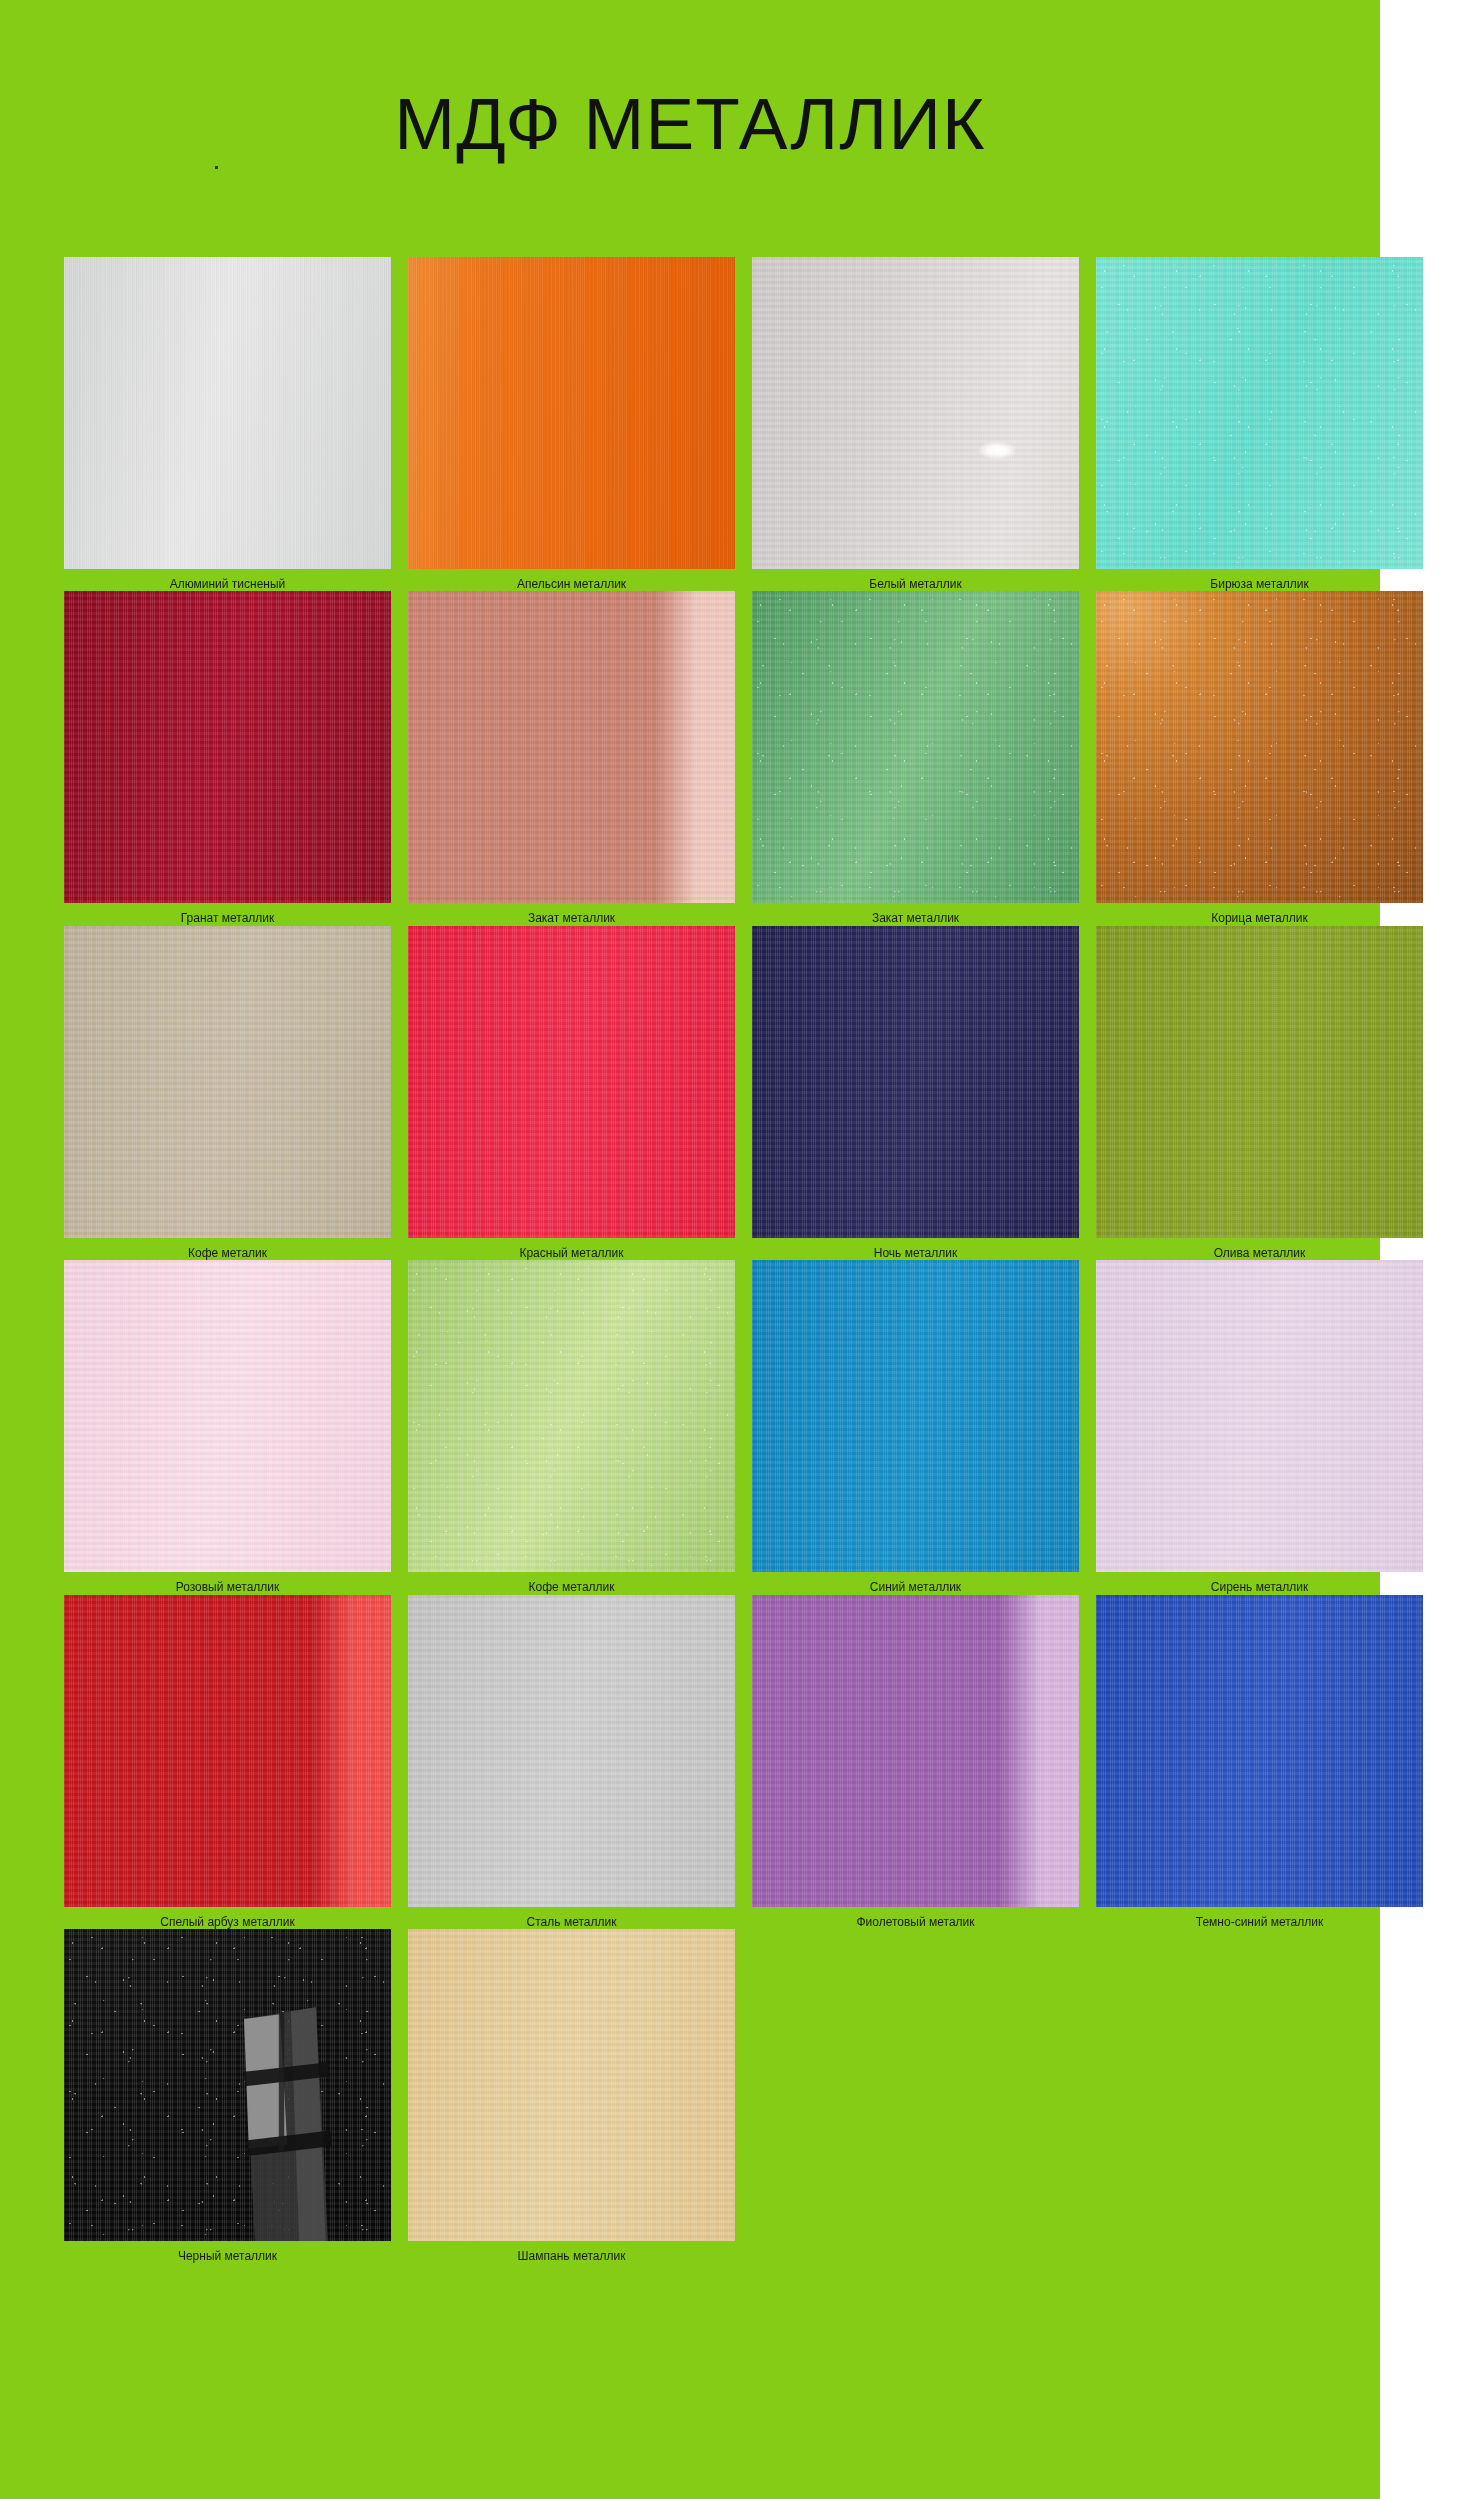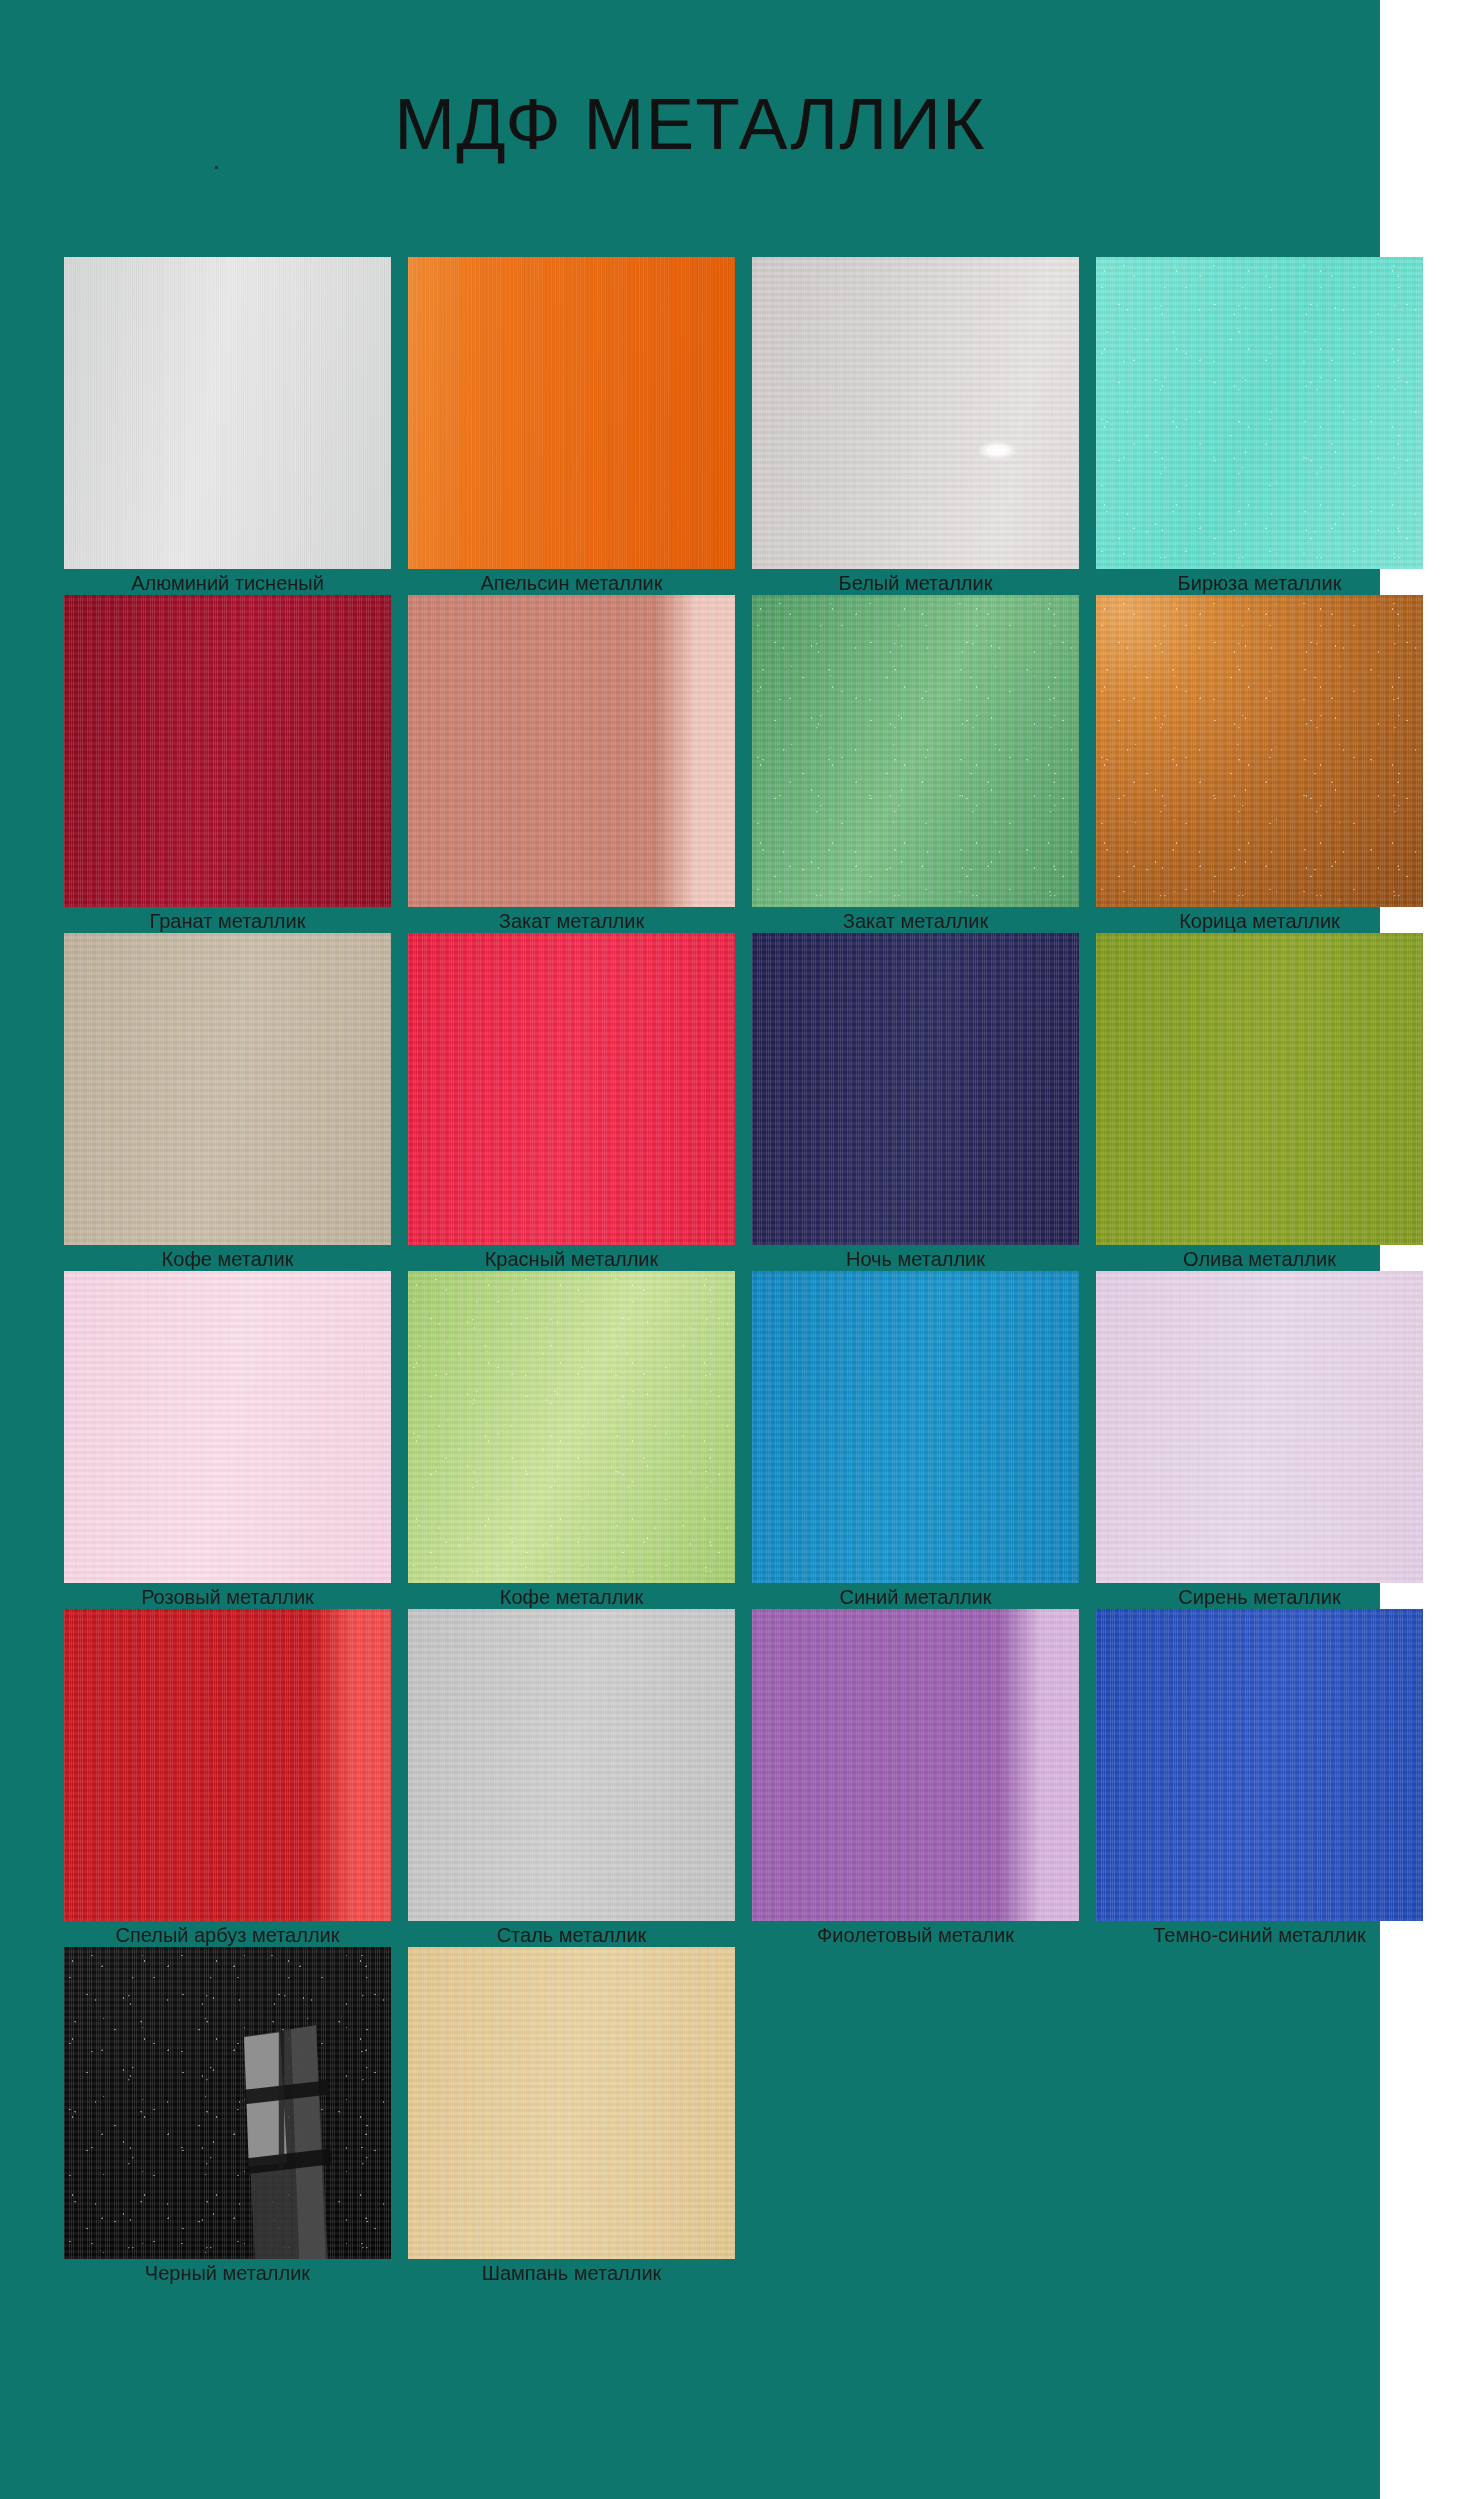--- a/index.html
+++ b/index.html
@@ -12,21 +12,21 @@
     height: 2500px;
     font-family: "Liberation Sans", sans-serif;
     -webkit-font-smoothing: antialiased;
     overflow: hidden;
   }
 
   .page {
     position: relative;
     width: 1380px;
     height: 2500px;
-    background: #0f766e;
+    background: #84cc16;
     box-sizing: border-box;
   }
 
   
   .title-bar {
     width: 100%;
     padding-top: 37px;
     text-align: center;
   }
   .page-title {
@@ -122,23 +122,23 @@
                      90px 72px, 78px 84px, 66px 90px, 102px 78px,
                      84px 96px, 72px 72px;
     pointer-events: none;
   }
   .gloss-right {
     position: absolute;
     inset: 0;
     pointer-events: none;
   }
   .swatch-label {
-    margin-top: 2px;
+    margin-top: 8px;
     font-family: "Liberation Sans", sans-serif;
-    font-size: 20px;
+    font-size: 12px;
     font-weight: 400;
     color: #1a1a1a;
     text-align: center;
     line-height: 1.2;
     white-space: nowrap;
   }
 
   
   .window-reflect { position: absolute; inset: 0; pointer-events: none; }
 </style>

